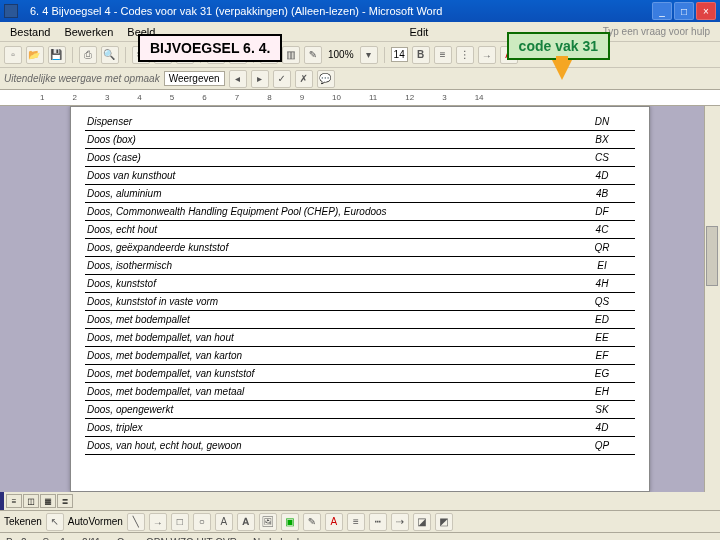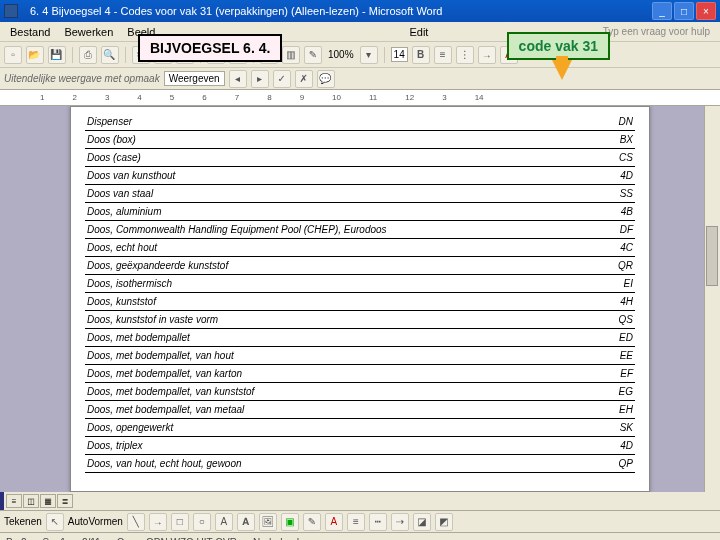--- a/index.html
+++ b/index.html
@@ -17,21 +17,21 @@
   .toolbar { background:#ece9d8; height:26px; display:flex; align-items:center; padding:0 4px; border-bottom:1px solid #cac6b8; gap:4px; position:relative;}
   .toolbar2 { background:#ece9d8; height:22px; display:flex; align-items:center; padding:0 4px; border-bottom:1px solid #aca899; gap:4px;}
   .tbtn { width:18px; height:18px; background:#f4f2e8; border:1px solid #cac6b8; border-radius:2px; display:inline-flex; align-items:center; justify-content:center; font-size:10px; color:#555;}
   .zoom { font-size:10px; padding:0 2px;}
   .ruler { background:#fff; height:16px; border-bottom:1px solid #aca899; display:flex; align-items:center; padding:0 40px; font-size:8px; color:#555; gap:28px;}
   .doc-area { background:#b1adc2; height:386px; overflow:hidden; display:flex; justify-content:center; position:relative;font-style:italic;}
   .page { background:#fff; width:580px; padding:6px 14px 6px 14px; box-shadow:0 0 4px rgba(0,0,0,.3); border:1px solid #888;}
   .table { width:100%; border-collapse:collapse; }
   .table td { border-bottom:1px solid #000; padding:3px 2px; font-size:10px; color:#000; }
   .table td.desc { width:88%; }
-  .table td.code { width:12%; text-align:right; }
+  .table td.code { width:12%; text-align:center; }
   .right-scrollzone { position:absolute; right:0; top:0; bottom:0; width:16px; background:#ece9d8; border-left:1px solid #aca899;}
   .scroll-thumb { position:absolute; right:2px; top:120px; width:12px; height:60px; background:#cdcabd; border:1px solid #999;}
   .callout-left { position:absolute; top:34px; left:138px; background:#fff0f5; border:2px solid #000; padding:4px 10px; font-weight:bold; font-size:14px; z-index:5;}
   .callout-right { position:absolute; top:32px; right:110px; background:#cdeac0; border:2px solid #0a6b00; padding:4px 10px; font-weight:bold; font-size:14px; color:#15803d; z-index:5;}
   .arrow-down { position:absolute; top:60px; right:148px; width:0; height:0; border-left:10px solid transparent; border-right:10px solid transparent; border-top:20px solid #f5a623; z-index:5;}
   .arrow-stem { position:absolute; top:56px; right:152px; width:12px; height:8px; background:#f5a623; z-index:5;}
   .draw-toolbar { background:#ece9d8; height:22px; display:flex; align-items:center; padding:0 4px; border-top:1px solid #aca899; gap:4px; font-size:10px;}
   .statusbar { background:#ece9d8; height:20px; display:flex; align-items:center; padding:0 6px; border-top:1px solid #aca899; gap:16px; font-size:10px; color:#444;}
   .viewbtns { position:absolute; left:4px; bottom:70px; display:flex; gap:1px;}
   .viewbtn { width:16px; height:14px; background:#ece9d8; border:1px solid #aca899; font-size:8px; display:flex; align-items:center; justify-content:center;}
@@ -134,24 +134,20 @@
             <td class="desc">Doos (box)</td>
             <td class="code">BX</td>
           </tr>
           <tr>
             <td class="desc">Doos (case)</td>
             <td class="code">CS</td>
           </tr>
           <tr>
             <td class="desc">Doos van kunsthout</td>
             <td class="code">4D</td>
-          </tr>
-          <tr>
-            <td class="desc">Doos van staal</td>
-            <td class="code">SS</td>
           </tr>
           <tr>
             <td class="desc">Doos, aluminium</td>
             <td class="code">4B</td>
           </tr>
           <tr>
             <td class="desc">Doos, Commonwealth Handling Equipment Pool (CHEP), Eurodoos</td>
             <td class="code">DF</td>
           </tr>
           <tr>

